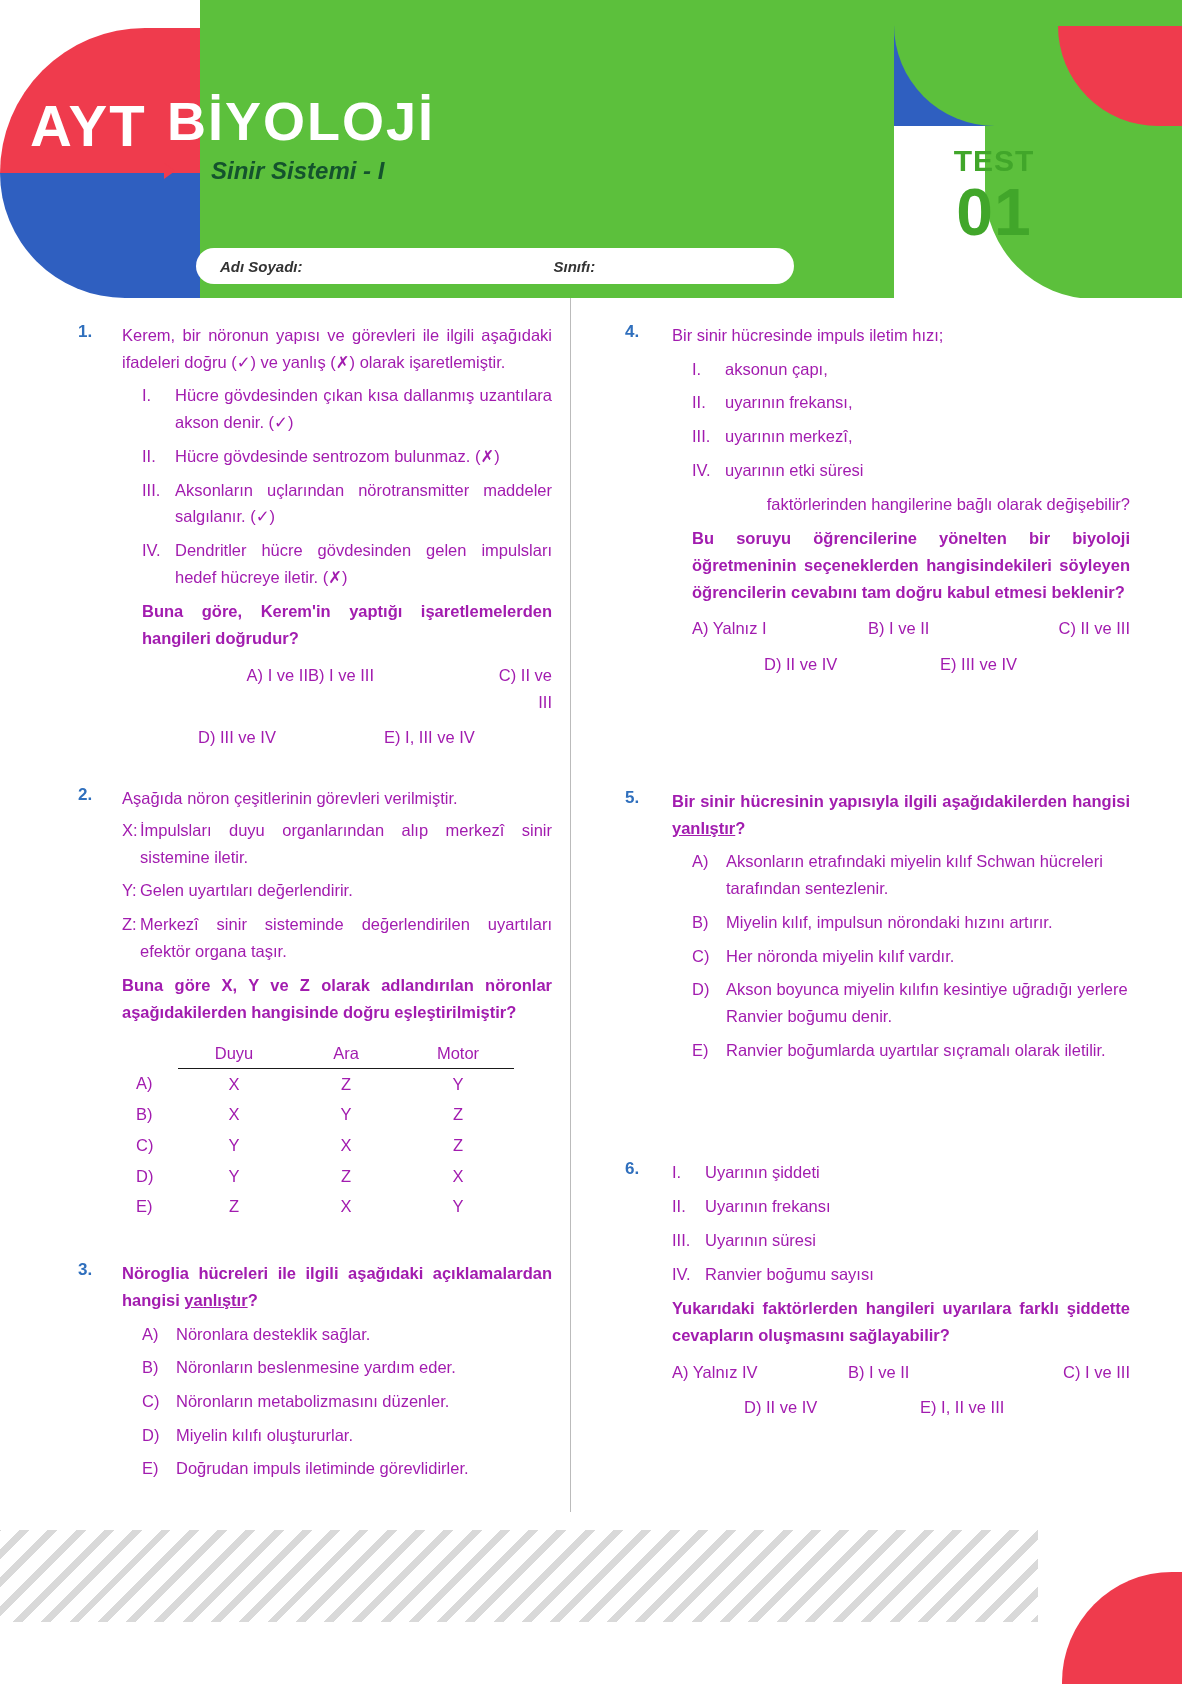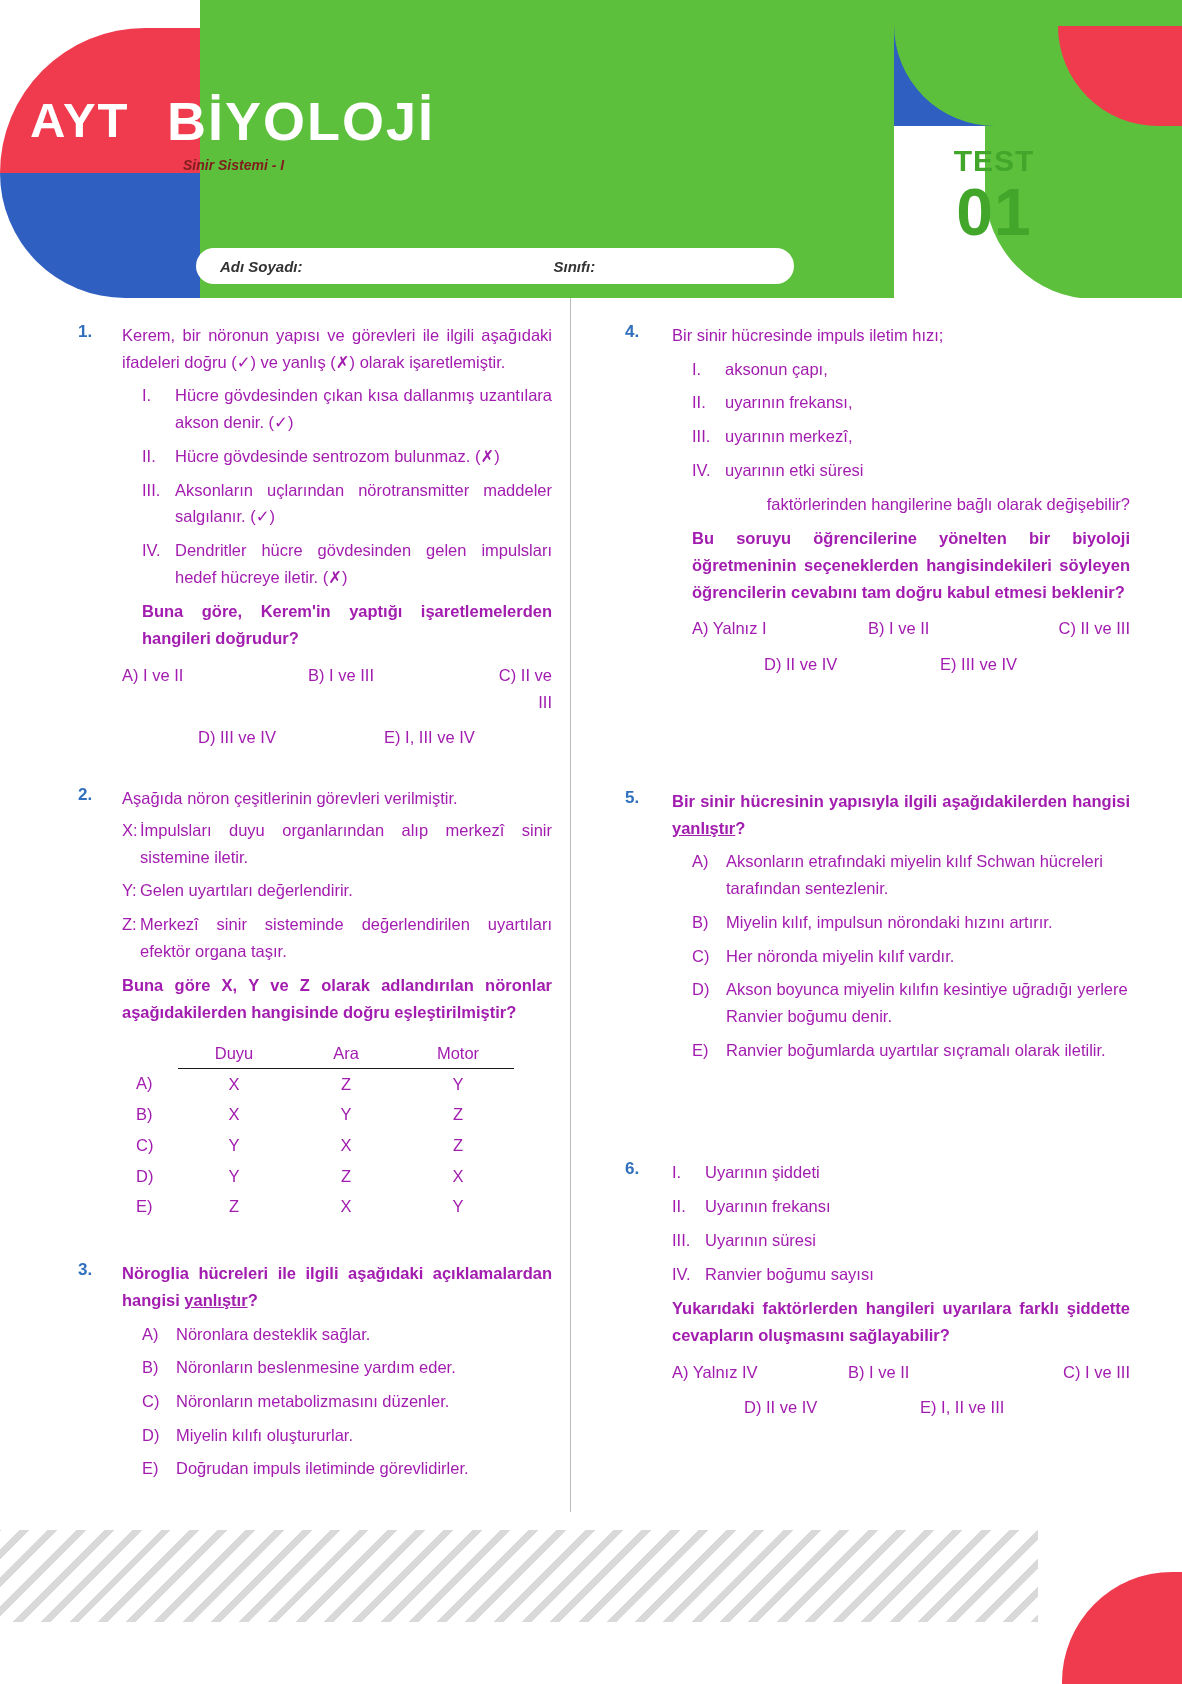--- a/index.html
+++ b/index.html
@@ -92,21 +92,21 @@
     content: "";
     position: absolute;
     right: -1px; top: 0;
     width: 110px; height: 173px;
     background: #5cc03c;
     border-bottom-left-radius: 110px;
   }
   .hdr-ayt {
     position: absolute;
     left: 30px; top: 92px;
-    font-size: 49px;
+    font-size: 58px;
     font-weight: bold;
     letter-spacing: 2px;
     color: #ffffff;
     z-index: 6;
     font-family: "Liberation Sans", sans-serif;
   }
   .hdr-title {
     position: absolute;
     left: 167px; top: 90px;
     font-size: 54px;
@@ -124,24 +124,25 @@
     z-index: 6;
   }
   .hdr-bullet {
     width: 0; height: 0;
     border-left: 11px solid #ef3b4d;
     border-top: 8px solid transparent;
     border-bottom: 8px solid transparent;
     display: inline-block;
   }
   .hdr-sub {
-    font-size: 14px;
+    font-size: 24px;
     font-weight: bold;
     font-style: italic;
-    color: #7f1d1d;
+    color: #14532d;
+    margin-left: 28px;
   }
   .hdr-test-label {
     position: absolute;
     left: 894px; top: 144px;
     width: 200px;
     text-align: center;
     font-size: 30px;
     font-weight: bold;
     color: #41a62a;
     letter-spacing: 1px;
@@ -231,21 +232,21 @@
   .opt-row {
     display: flex;
     margin-bottom: 7px;
   }
   .opt-row .ol { min-width: 34px; flex-shrink: 0; }
   .opt-row .otx { flex: 1; text-align: left; }
 
   .opts-inline { margin-top: 10px; }
   .oi-line1 { display: flex; }
   .oi-line2 { display: flex; margin-top: 9px; }
-  .oi-a { width: 186px; }
+  .oi-a { width: 186px; text-align: right; }
   .oi-b { width: 183px; }
   .oi-c { flex: 1; text-align: right; }
   .oi-d { width: 186px; margin-left: 76px; }
   .oi-e { flex: 1; }
 
   .oi-line1-r { display: flex; }
   .oi-line2-r { display: flex; margin-top: 9px; }
   .oir-a { width: 176px; }
   .oir-b { width: 178px; }
   .oir-c { flex: 1; text-align: right; }

